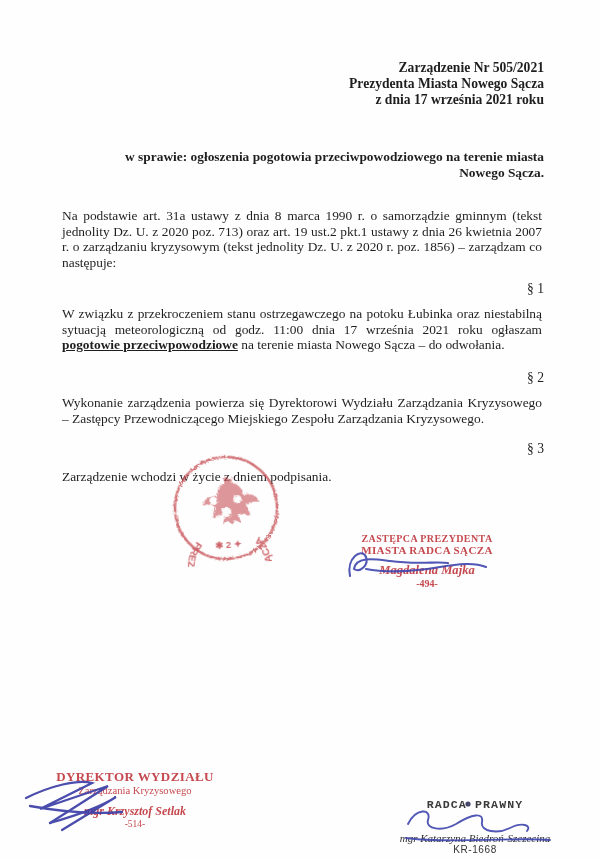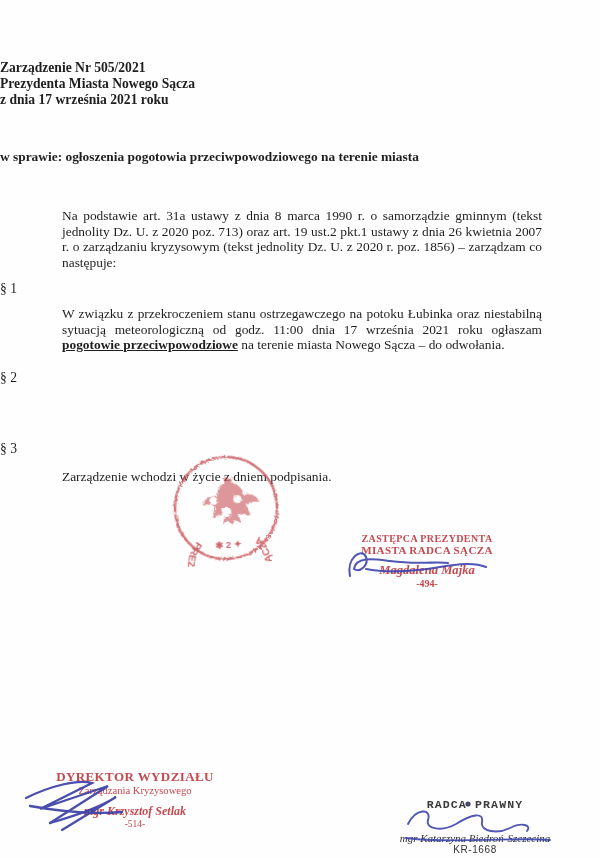--- a/index.html
+++ b/index.html
@@ -2,21 +2,21 @@
 <html><head>
 <meta charset="utf-8">
 <style>
   html,body{margin:0;padding:0;background:#888;}
   .page{
     position:relative;width:600px;height:858px;margin:0 auto;
     background:#fefefe;overflow:hidden;
     font-family:"Liberation Serif", serif;color:#1e1e1e;
   }
   .abs{position:absolute;}
-  .centered{left:0;width:544px;text-align:left;}
+  .centered{left:0;width:544px;text-align:right;}
   .bodytext{left:62px;width:480px;text-align:justify;font-size:13.4px;line-height:15.6px;}
   .title{font-weight:bold;font-size:13.6px;line-height:16px;}
   .subject{font-weight:bold;font-size:13.4px;line-height:16px;}
   .section-marker{font-size:13.6px;}
   .emph{font-weight:bold;text-decoration:underline;}
   
   .stamp-red{color:#c5494f;text-align:center;filter:blur(.3px);}
   .stamp-red .l1{font-weight:bold;letter-spacing:.4px;}
   .stamp-red .name{font-style:italic;font-weight:bold;}
   
@@ -30,30 +30,32 @@
 <div class="page">
 
   <div class="abs centered title" style="top:60px;">
     <div>Zarządzenie Nr 505/2021</div>
     <div>Prezydenta Miasta Nowego Sącza</div>
     <div>z dnia 17 września 2021 roku</div>
   </div>
 
   <div class="abs centered subject" style="top:149px;">
     <div>w sprawie: ogłoszenia pogotowia przeciwpowodziowego na terenie miasta</div>
+    <div>Nowego Sącza.</div>
   </div>
 
   <div class="abs bodytext" style="top:208px;">Na podstawie art. 31a ustawy z dnia 8 marca 1990 r. o samorządzie gminnym (tekst jednolity Dz. U. z 2020 poz. 713) oraz art. 19 ust.2 pkt.1 ustawy z dnia 26 kwietnia 2007 r. o zarządzaniu kryzysowym (tekst jednolity Dz. U. z 2020 r. poz. 1856) – zarządzam co następuje:</div>
 
   <div class="abs centered section-marker" style="top:281px;">§ 1</div>
   <div class="abs bodytext" style="top:306px;">
     <span>W związku z przekroczeniem stanu ostrzegawczego na potoku Łubinka oraz niestabilną sytuacją meteorologiczną od godz. 11:00 dnia 17 września 2021 roku ogłaszam </span><span class="emph">pogotowie przeciwpowodziowe</span><span> na terenie miasta Nowego Sącza – do odwołania.</span>
   </div>
 
   <div class="abs centered section-marker" style="top:370px;">§ 2</div>
+  <div class="abs bodytext" style="top:395px;">Wykonanie zarządzenia powierza się Dyrektorowi Wydziału Zarządzania Kryzysowego – Zastępcy Przewodniczącego Miejskiego Zespołu Zarządzania Kryzysowego.</div>
 
   <div class="abs centered section-marker" style="top:441px;">§ 3</div>
   <div class="abs bodytext" style="top:469px;text-align:left;">Zarządzenie wchodzi w życie z dniem podpisania.</div>
 
   <svg class="seal" style="left:170px;top:452px;transform:rotate(-4deg);" width="112" height="112" viewBox="0 0 112 112">
     <defs>
       <filter id="rough" x="-20%" y="-20%" width="140%" height="140%">
         <feTurbulence type="fractalNoise" baseFrequency="0.55" numOctaves="2" result="n"></feTurbulence>
         <feDisplacementMap in="SourceGraphic" in2="n" scale="4"></feDisplacementMap>
       </filter>

